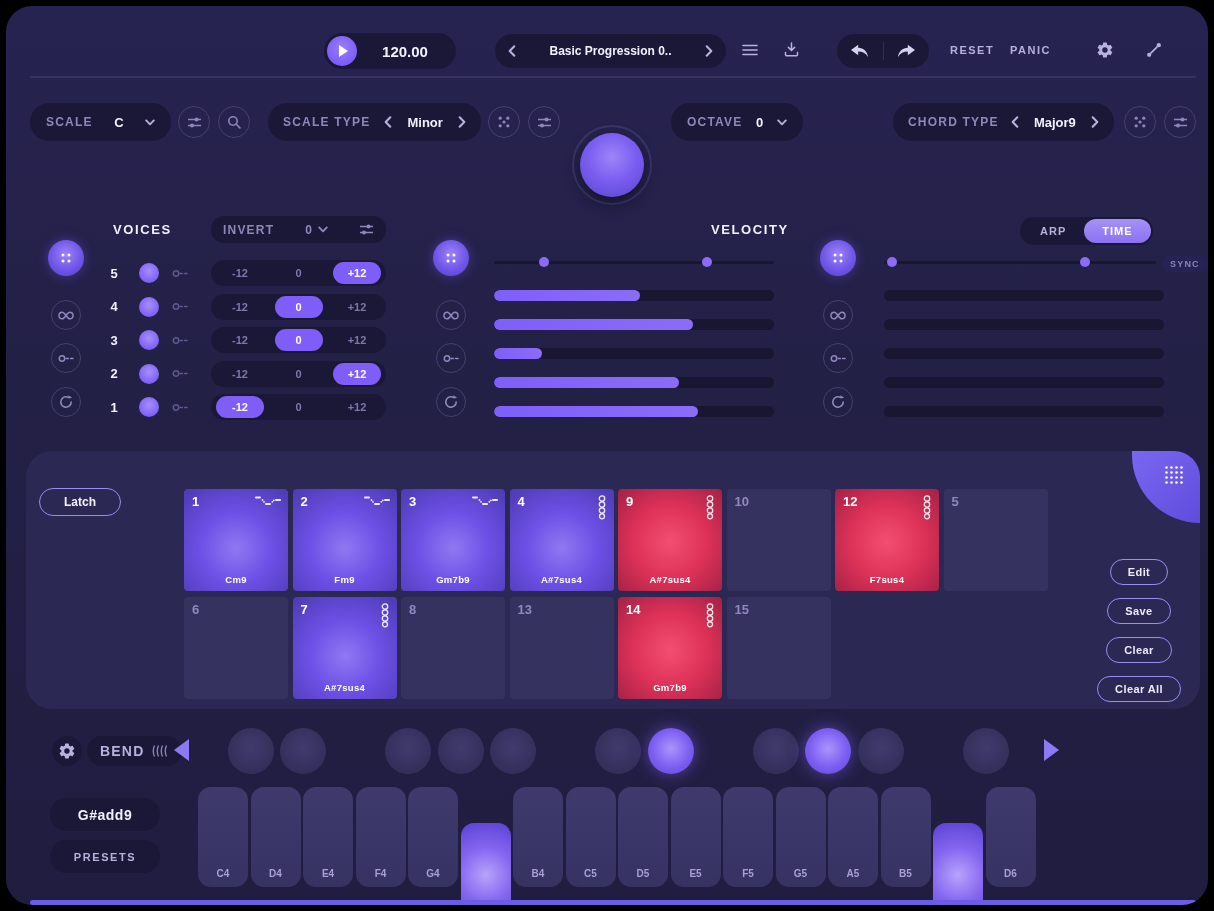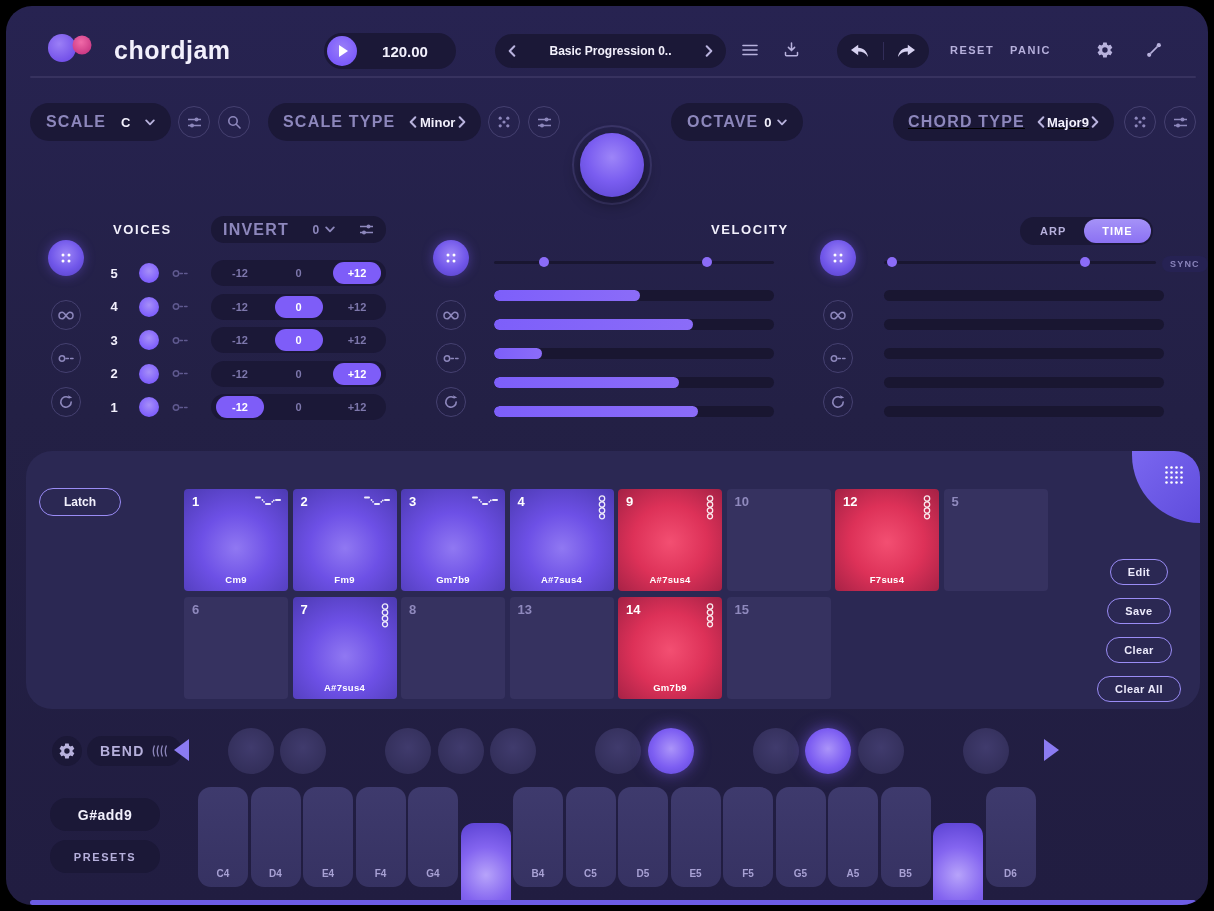--- a/index.html
+++ b/index.html
@@ -3,21 +3,21 @@
 <meta charset="utf-8">
 <style>
   * { margin:0; padding:0; box-sizing:border-box; }
   html,body { width:1214px; height:911px; background:#000; overflow:hidden;
     font-family:"Liberation Sans","DejaVu Sans",sans-serif; }
   .app { position:absolute; inset:6px; border-radius:26px;
     background:linear-gradient(180deg,#272351 0%,#232045 45%,#211d41 100%); overflow:hidden; }
 
   
   .pill { background:#1b1837; border-radius:19px; display:flex; align-items:center; }
-  .cap-label { font-size:16px; font-weight:700; letter-spacing:1.2px; color:#8d87bc; }
+  .cap-label { font-size:12px; font-weight:700; letter-spacing:1.2px; color:#8d87bc; }
   .value { font-size:13px; font-weight:700; color:#f2f0fc; }
   .icon-circle { position:absolute; width:32px; height:32px; border-radius:50%;
     border:1.5px solid #454070; color:#8d87bc; display:flex; align-items:center; justify-content:center; }
   .mini-circle { position:absolute; width:30px; height:30px; border-radius:50%;
     border:1.5px solid #454070; color:#8d87bc; display:flex; align-items:center; justify-content:center; }
   .rand-knob { position:absolute; width:36px; height:36px; border-radius:50%;
     background:radial-gradient(circle at 50% 40%,#9c84f7 0%,#7056e9 55%,#5440c2 100%);
     box-shadow:0 0 12px rgba(124,92,252,.4); display:flex; align-items:center; justify-content:center; }
   .chev { display:inline-flex; align-items:center; color:#b8b2dd; }
 
@@ -40,21 +40,21 @@
   .history .div { flex:0 0 1px; height:18px; background:#322d58; }
   .flipx svg { transform:scaleX(-1); }
   .tb-text { position:absolute; top:38px; font-size:11px; font-weight:700; letter-spacing:1.5px; color:#b6b0dc; cursor:pointer; }
   .hdr-divider { position:absolute; left:24px; top:70px; width:1166px; height:2px; background:#37325f; border-radius:1px; }
 
   
   .scale-pill { position:absolute; left:24px; top:97px; width:141px; height:38px; justify-content:space-between; padding:0 16px; }
   .stype-pill { position:absolute; left:262px; top:97px; width:213px; height:38px; padding:0 15px; gap:14px; }
   .stype-pill .mid { flex:1; display:flex; align-items:center; justify-content:space-between; }
   .octave-pill { position:absolute; left:665px; top:97px; width:132px; height:38px; justify-content:space-between; padding:0 16px; }
-  .ctype-pill { position:absolute; left:887px; top:97px; width:221px; height:38px; padding:0 15px; gap:12px;text-decoration:underline; }
+  .ctype-pill { position:absolute; left:887px; top:97px; width:221px; height:38px; padding:0 15px; gap:12px; }
   .ctype-pill .mid { flex:1; display:flex; align-items:center; justify-content:space-between; }
   .big-knob-wrap { position:absolute; left:566px; top:119px; width:80px; height:80px; border-radius:50%;
     border:2px solid #3a3568; display:flex; align-items:center; justify-content:center; }
   .big-knob { width:64px; height:64px; border-radius:50%;
     background:radial-gradient(circle at 50% 38%,#9d85f8 0%,#7a5df0 48%,#5742cc 100%);
     box-shadow:0 6px 16px rgba(0,0,0,.45); }
 
   
   .sec-title { position:absolute; font-size:13px; font-weight:700; letter-spacing:1.6px; color:#f2f0fc; }
   .invert-pill { position:absolute; left:205px; top:210px; width:175px; height:27px; border-radius:13px;
@@ -138,39 +138,20 @@
   .key .klabel { position:absolute; bottom:8px; width:100%; text-align:center;
     font-size:10px; font-weight:700; color:#a8a1d4; }
   .key.on .klabel { color:#fff; }
   .bottom-line { position:absolute; left:24px; top:894px; width:1166px; height:5px; border-radius:3px; background:#6c5ce4; }
 </style>
 </head>
 <body>
 
 <div class="app">
 
-  <div class="logo">
-    <span>
-      <svg width="58" height="34" viewBox="0 0 58 34">
-        <defs>
-          <radialGradient id="gl1" cx="40%" cy="35%" r="80%">
-              <stop offset="0%" stop-color="#9b7ff6"></stop>
-              <stop offset="100%" stop-color="#6a46e6"></stop>
-            </radialGradient>
-          <radialGradient id="gl2" cx="45%" cy="35%" r="80%">
-              <stop offset="0%" stop-color="#f06aa8"></stop>
-              <stop offset="100%" stop-color="#c22d7c"></stop>
-            </radialGradient>
-        </defs>
-        <circle cx="18" cy="17" r="14" fill="url(#gl1)"></circle>
-        <circle cx="38" cy="14" r="9.5" fill="url(#gl2)"></circle>
-      </svg>
-    </span>
-    <span class="logo-text">chordjam</span>
-  </div>
 
   <div class="transport">
     <button class="play-btn">
         <span class="play-tri"></span>
       </button>
     <span class="bpm">120.00</span>
   </div>
 
   <div class="preset">
     <span class="chev">

